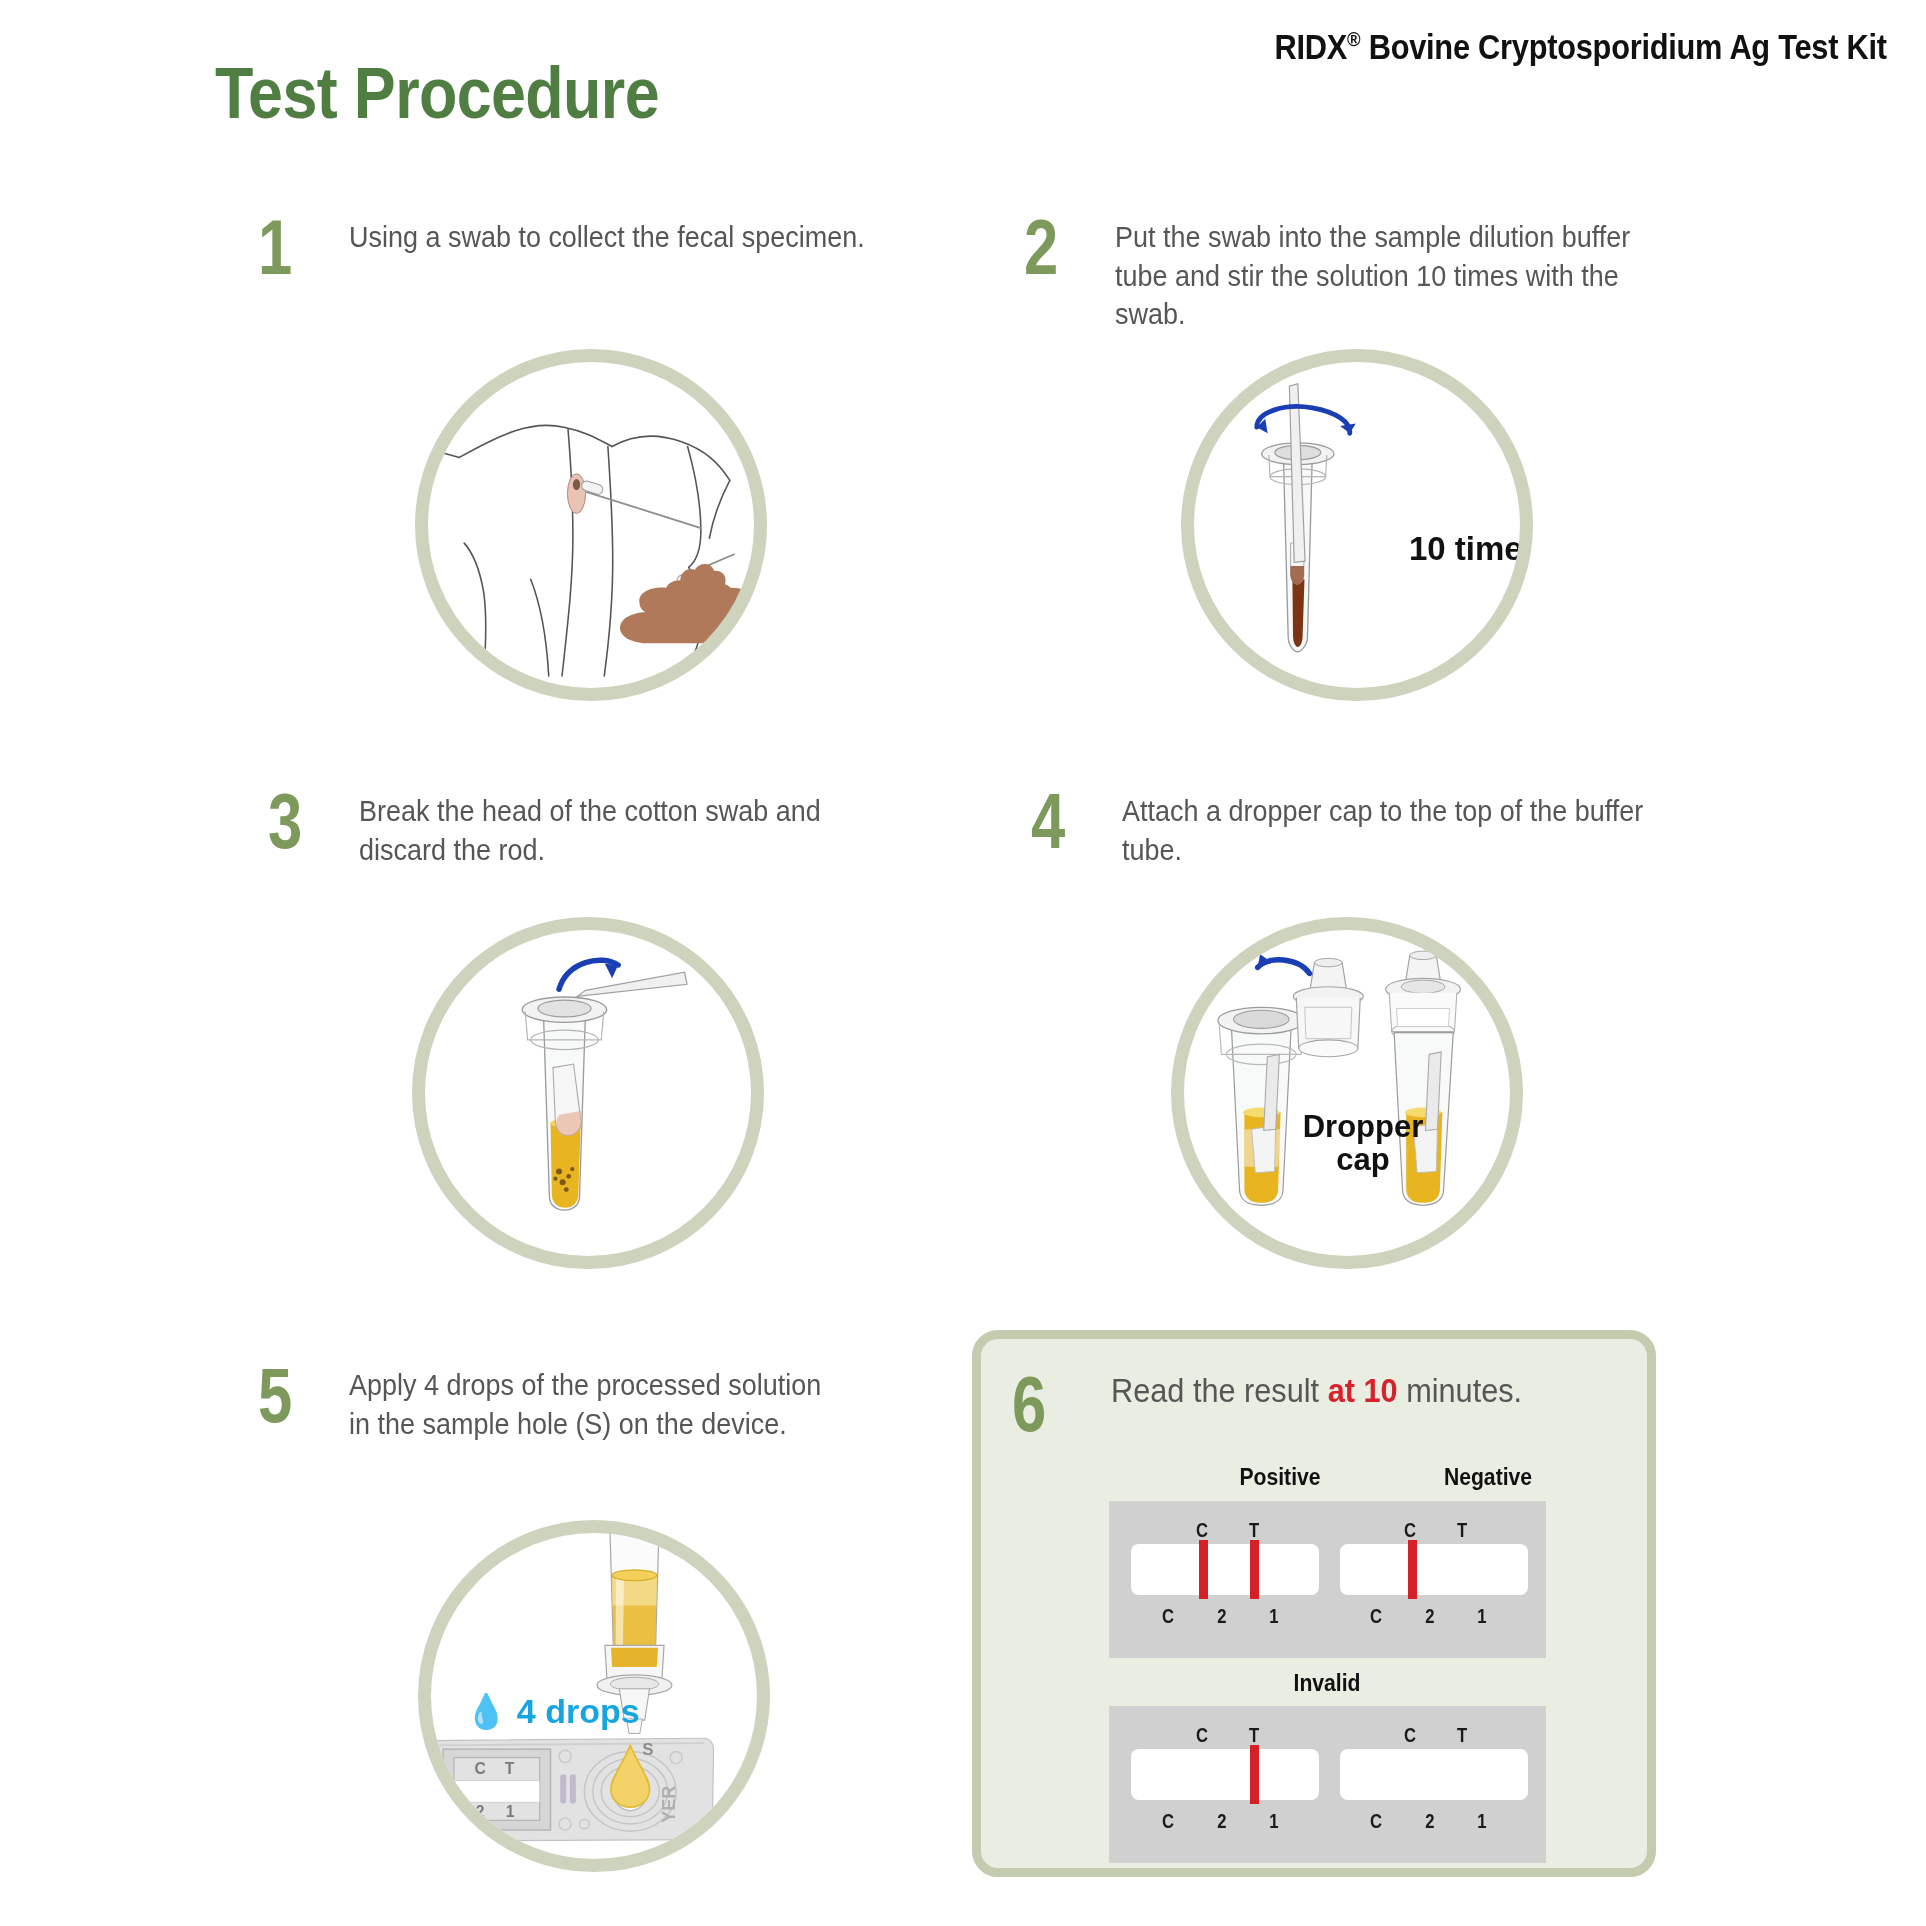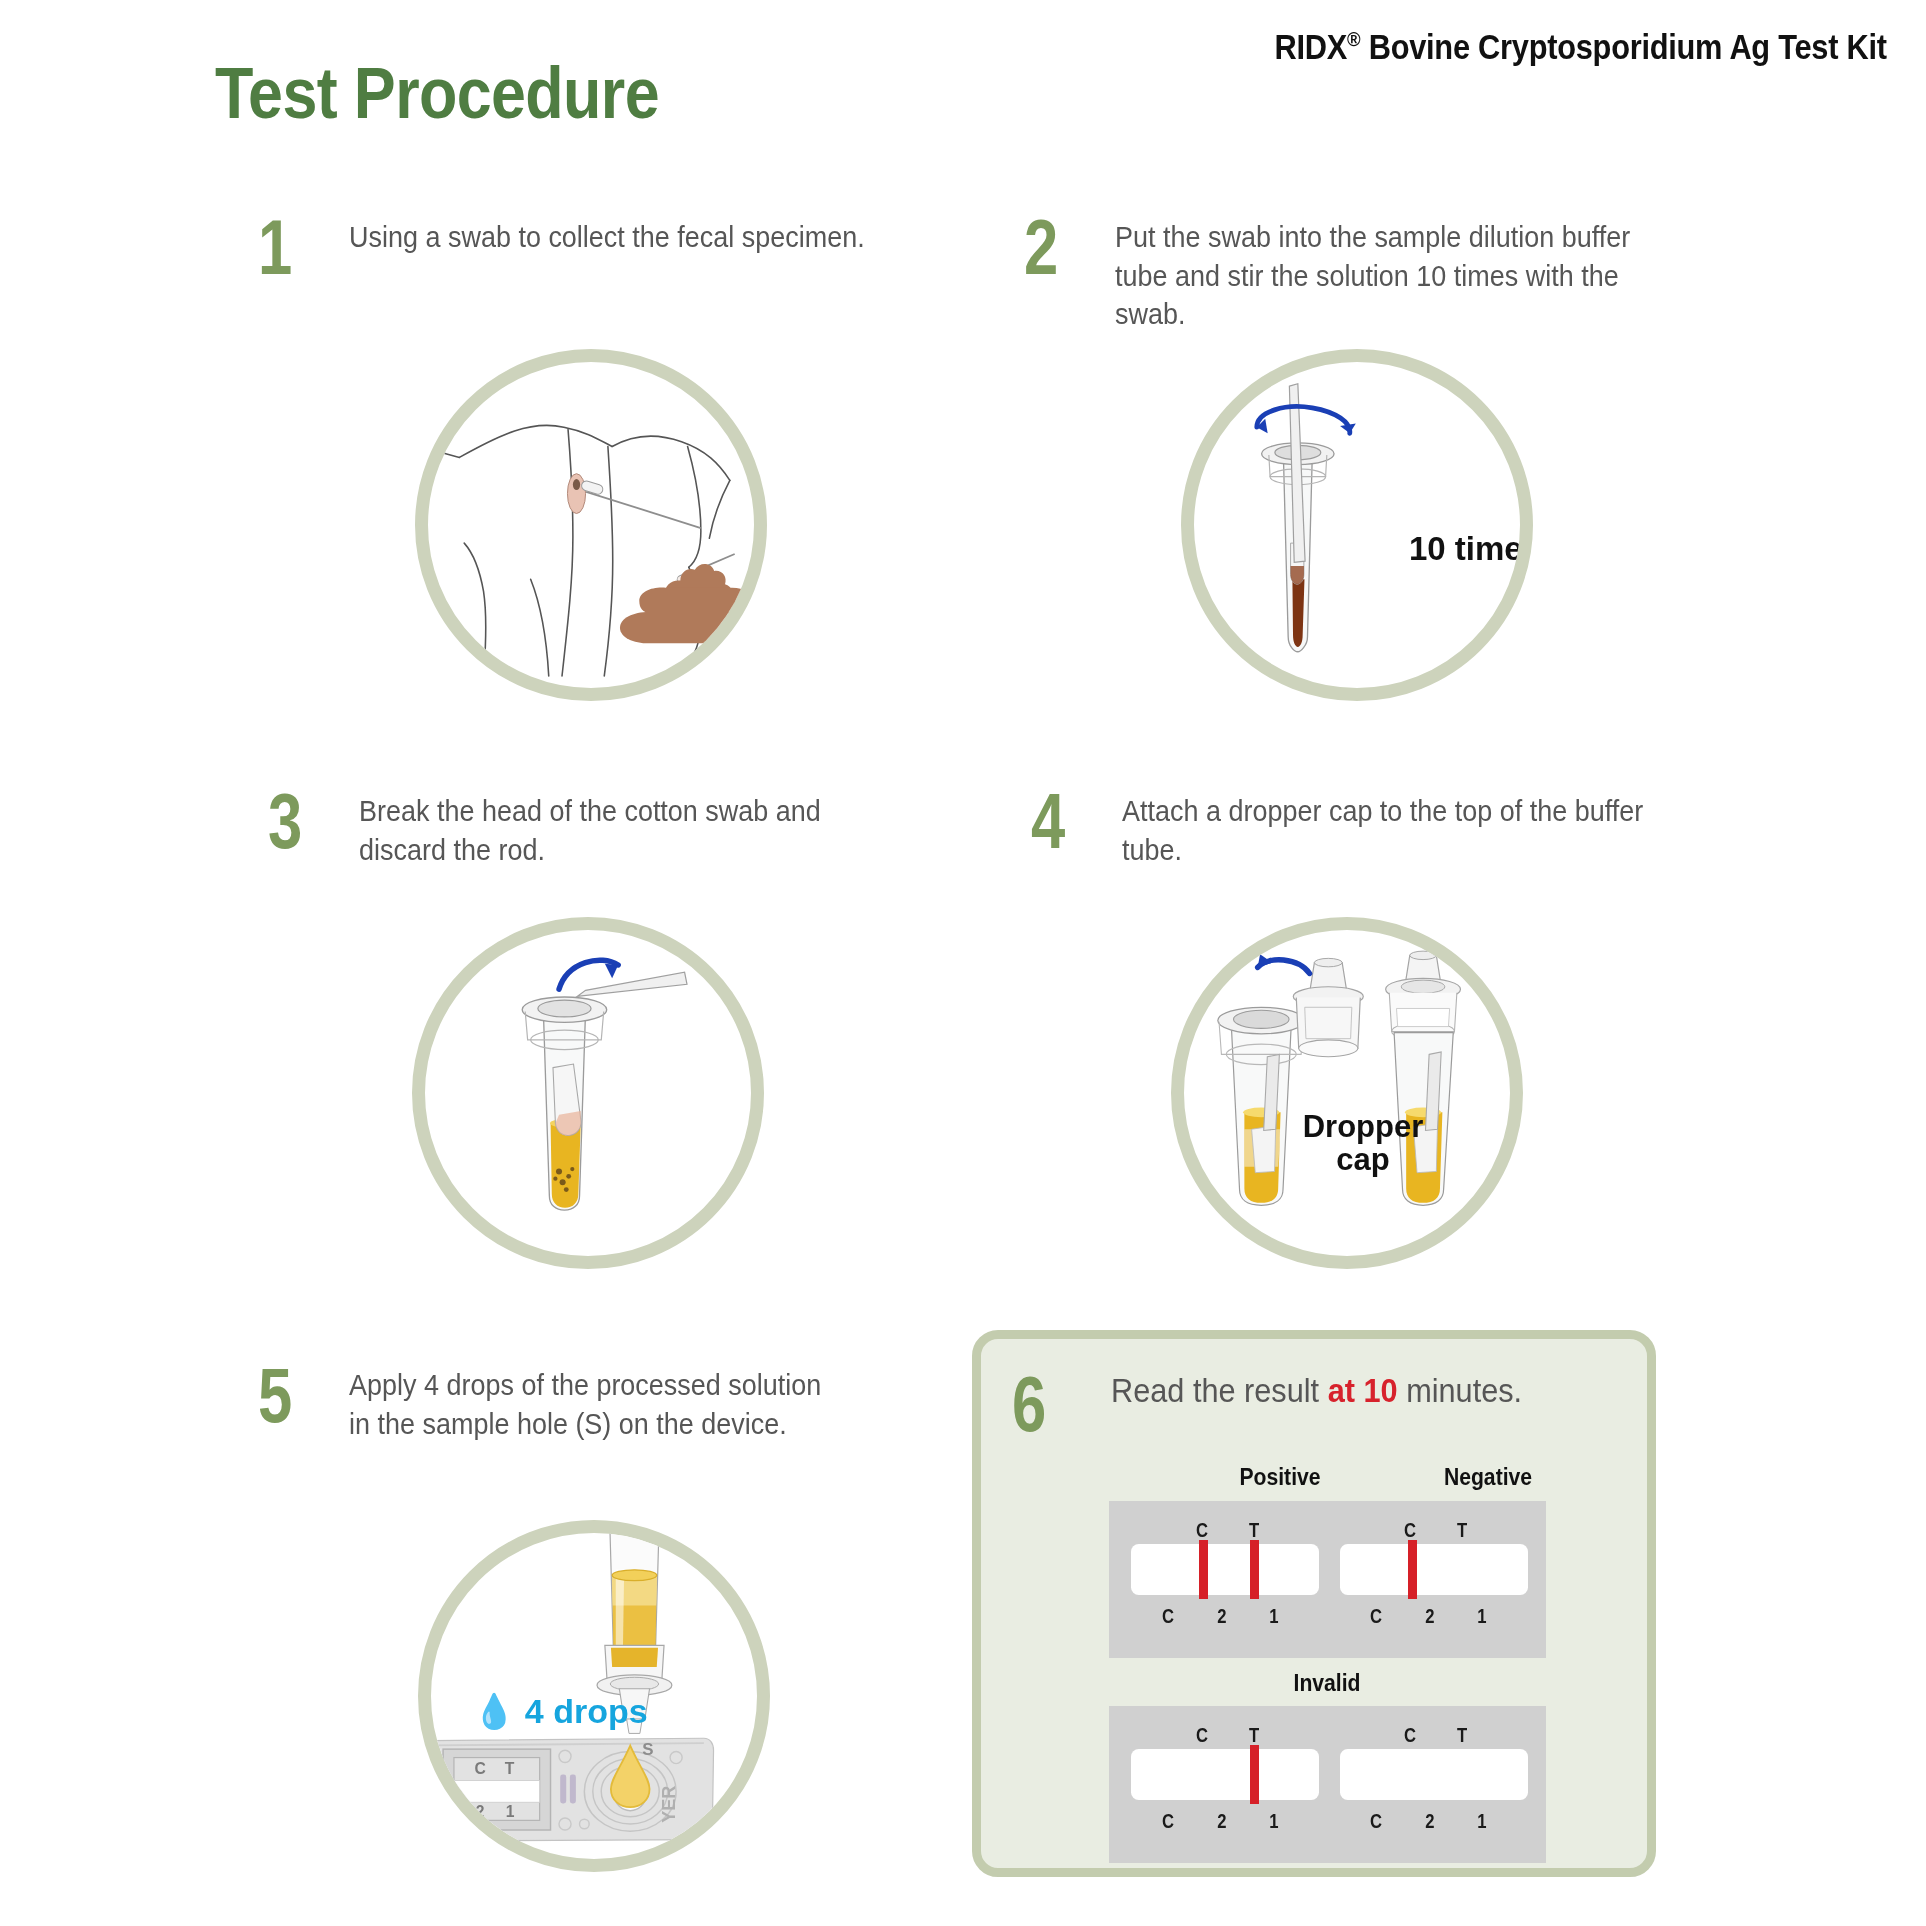--- a/index.html
+++ b/index.html
@@ -52,21 +52,21 @@
     overflow:hidden;
   }
   .illus{position:absolute;left:0;top:0;width:100%;height:100%;}
 
   .badge{
     position:absolute;font-weight:bold;color:#111;
     white-space:nowrap;
   }
   .badge-10{font-size:33px;}
   .badge-drop{font-size:31px;line-height:1.05;text-align:center;}
-  .badge-4drops{font-size:34px;font-weight:bold;color:#16a5de;white-space:nowrap;margin-left:8px;}
+  .badge-4drops{font-size:34px;font-weight:bold;color:#16a5de;white-space:nowrap;}
 
   
   .panel6{
     position:absolute;
     box-sizing:border-box;
     background:#e9ede2;
     border:9px solid #c3ccae;
     border-radius:26px;
   }
   .panel6 .step-num{color:#7d9a5c;}

